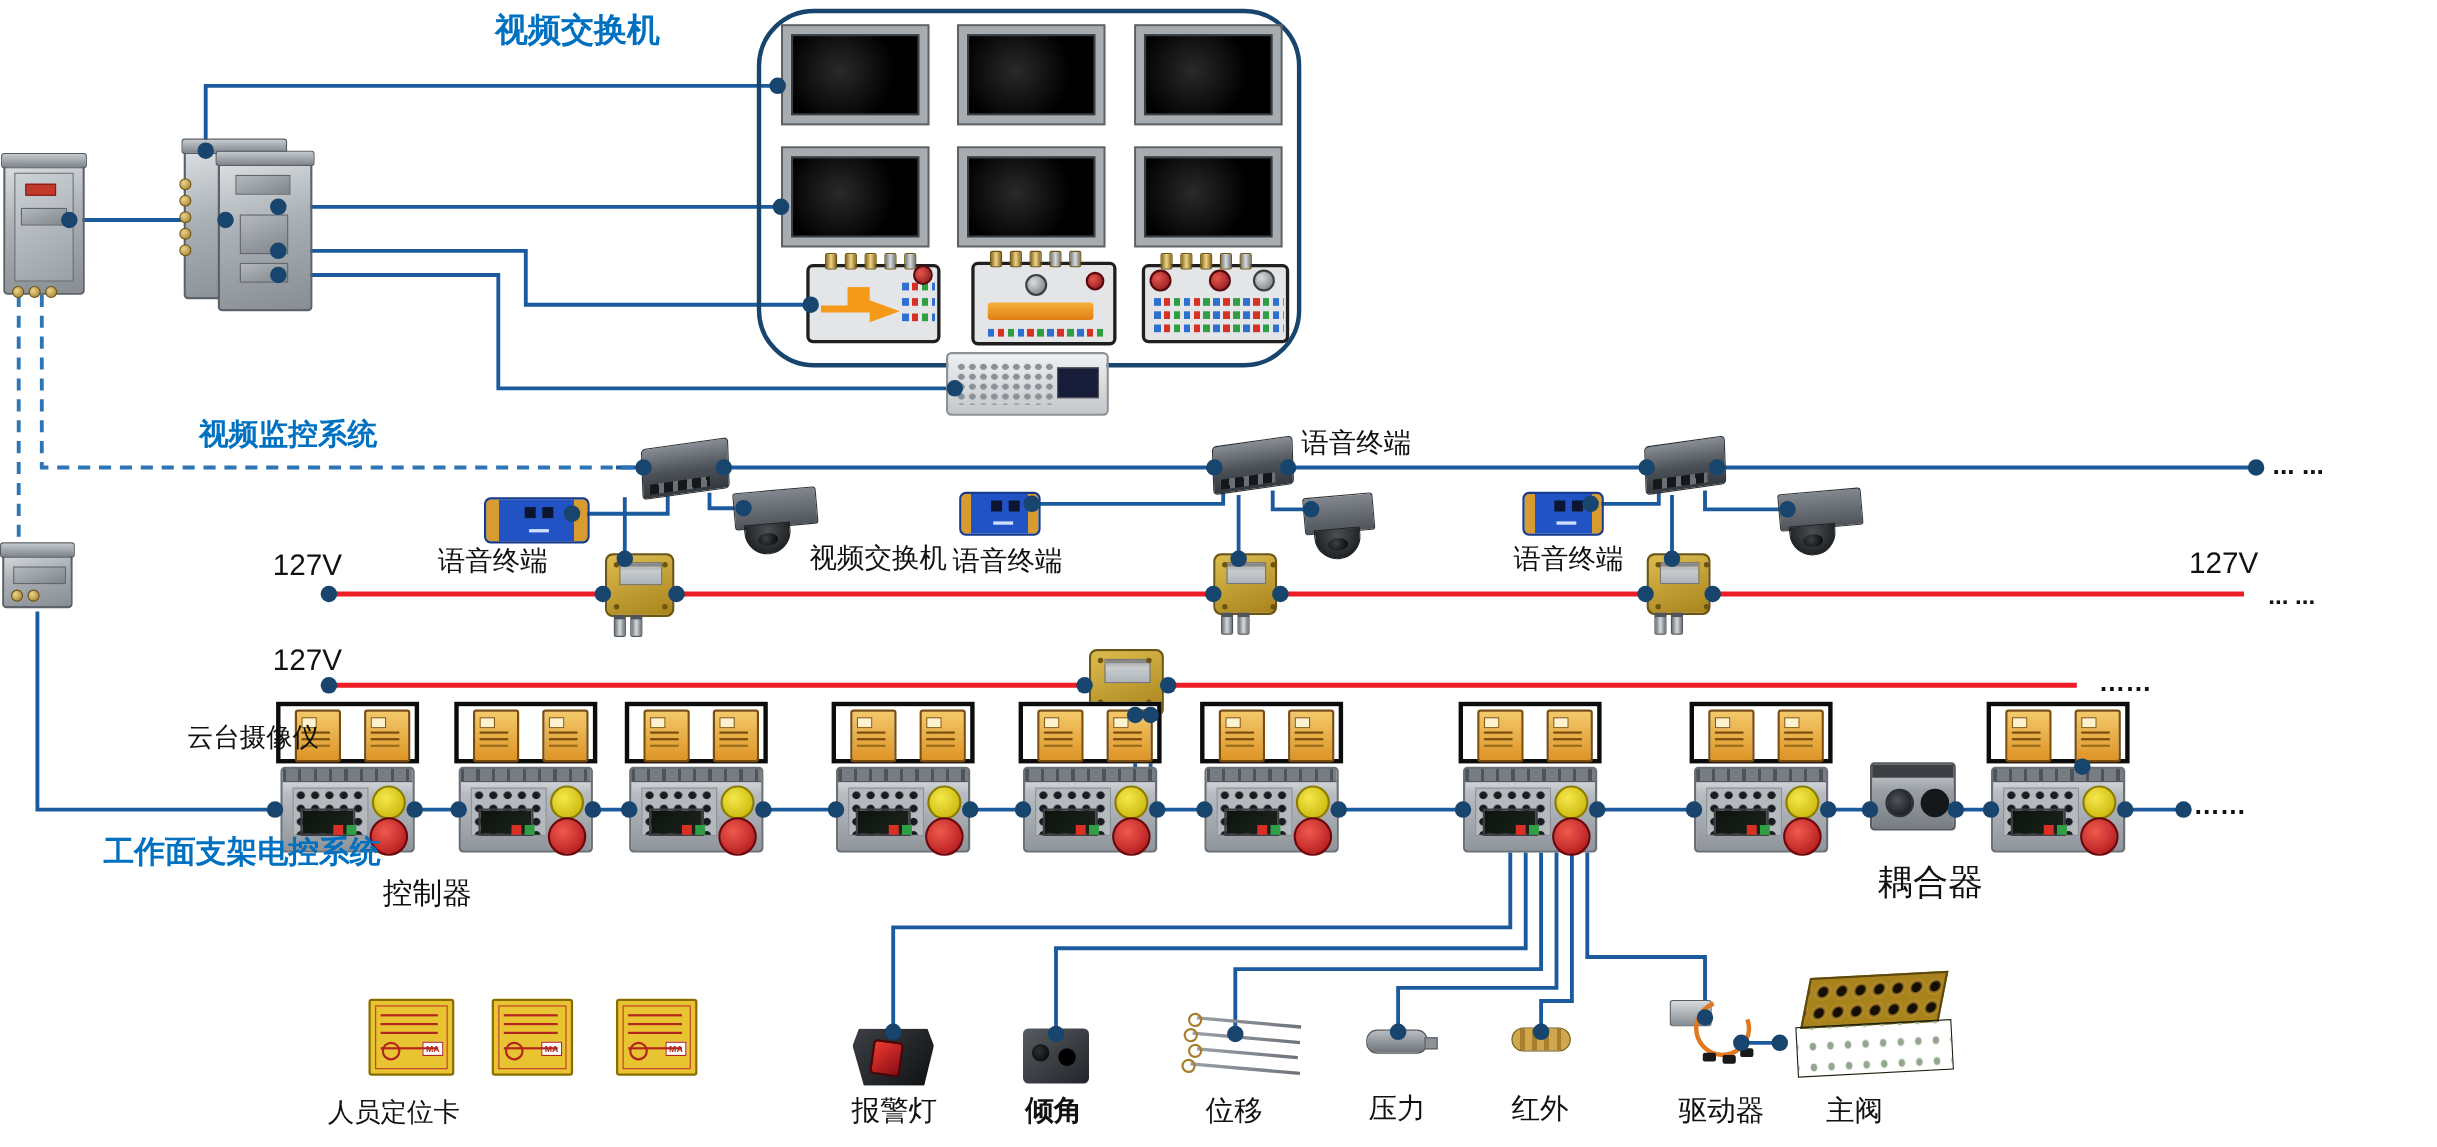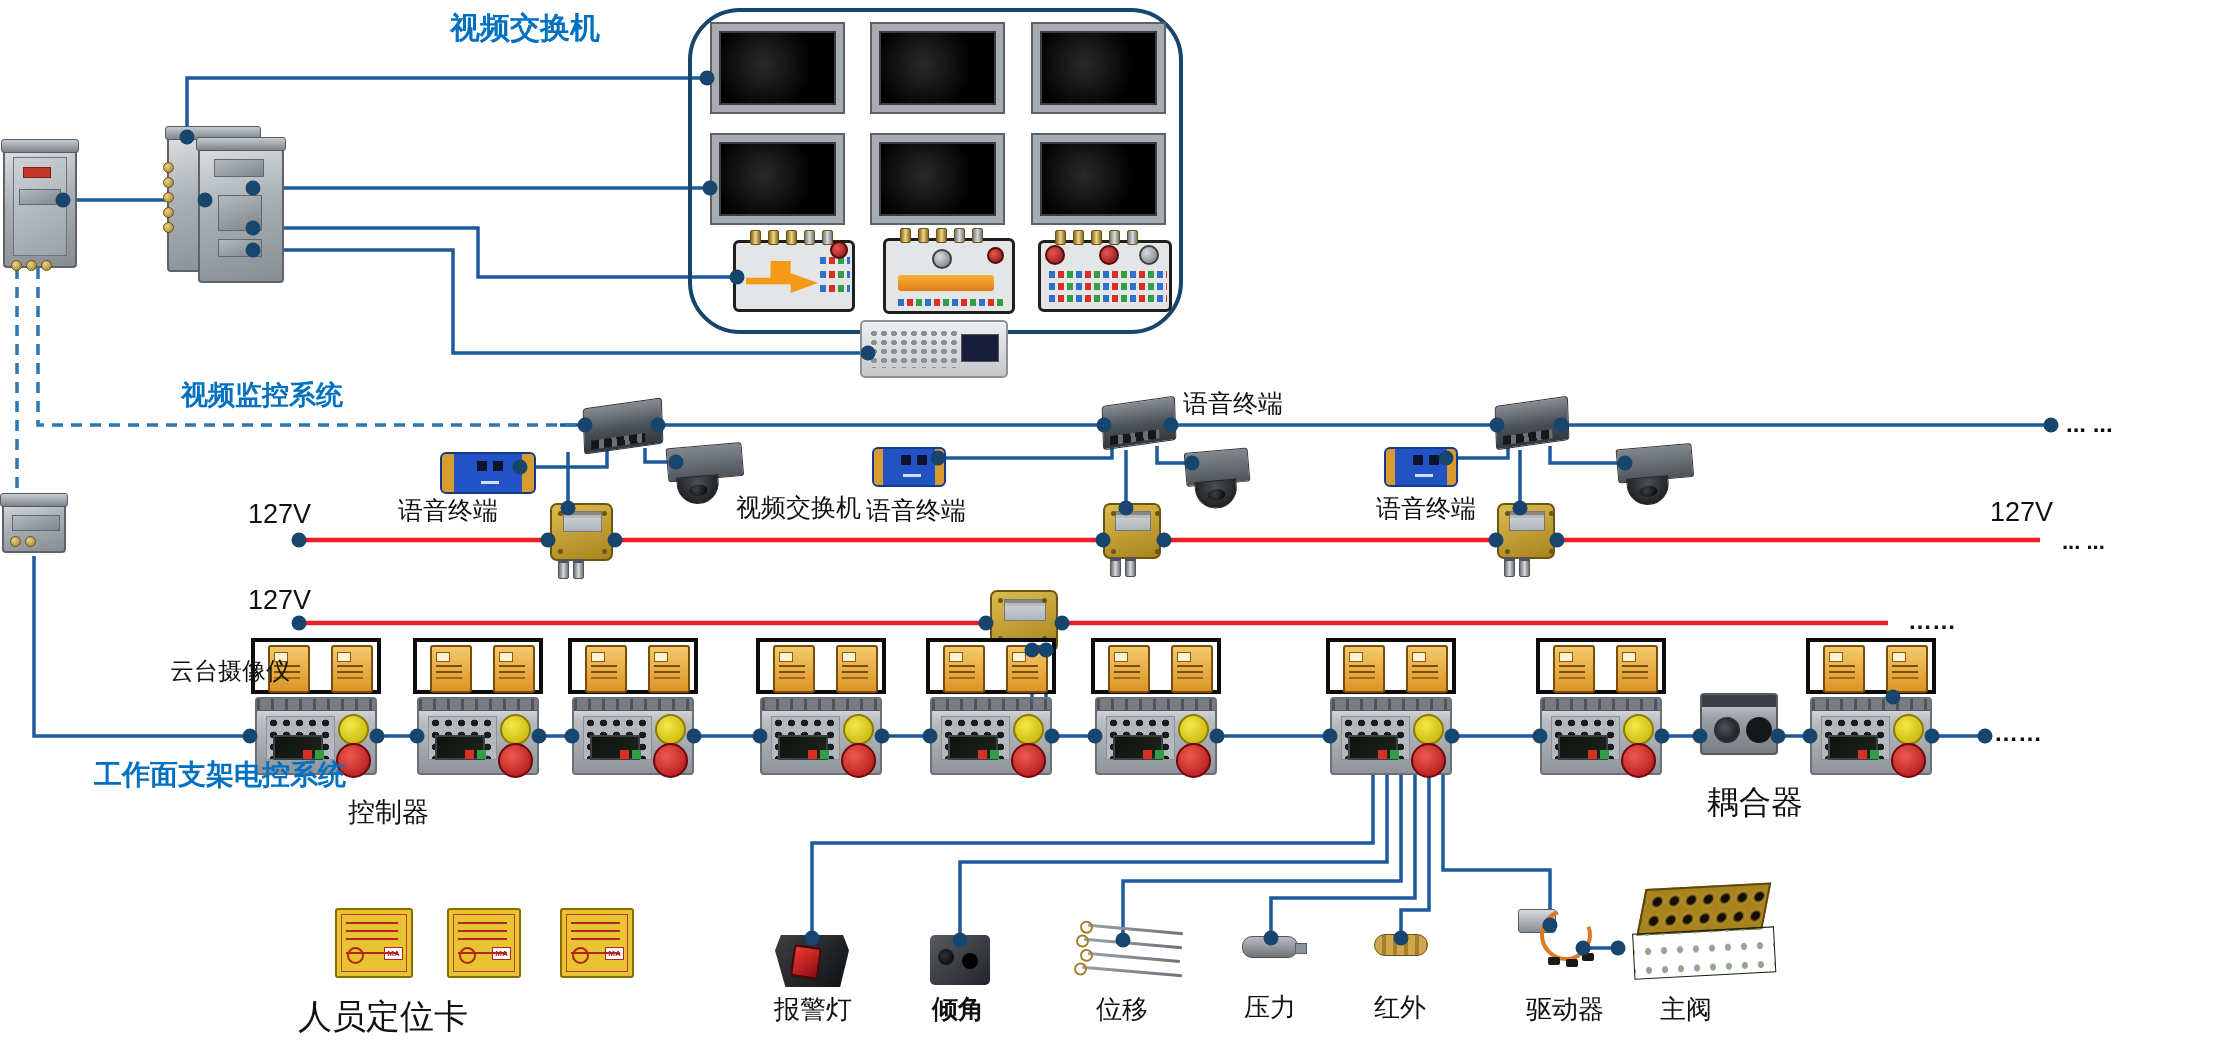--- a/index.html
+++ b/index.html
@@ -143,21 +143,21 @@
   <div class="lbl" style="left:736px;top:494px;font-size:25px;">视频交换机</div>
   <div class="lbl" style="left:398px;top:497px;font-size:25px;">语音终端</div>
   <div class="lbl" style="left:866px;top:497px;font-size:25px;">语音终端</div>
   <div class="lbl" style="left:1376px;top:495px;font-size:25px;">语音终端</div>
   <div class="lbl" style="left:248px;top:500px;font-size:27px;">127V</div>
   <div class="lbl" style="left:1990px;top:498px;font-size:27px;">127V</div>
   <div class="lbl" style="left:248px;top:586px;font-size:27px;">127V</div>
   <div class="lbl" style="left:170px;top:658px;font-size:24px;">云台摄像仪</div>
   <div class="lbl" style="left:348px;top:798px;font-size:27px;">控制器</div>
   <div class="lbl" style="left:1696px;top:786px;font-size:32px;margin-left:11px;">耦合器</div>
-  <div class="lbl" style="left:298px;top:999px;font-size:34px;">人员定位卡</div>
+  <div class="lbl" style="left:298px;top:999px;font-size:24px;">人员定位卡</div>
   <div class="lbl" style="left:774px;top:996px;font-size:26px;">报警灯</div>
   <div class="lbl" style="left:932px;top:996px;font-size:26px;font-weight:bold;">倾角</div>
   <div class="lbl" style="left:1096px;top:996px;font-size:26px;">位移</div>
   <div class="lbl" style="left:1244px;top:994px;font-size:26px;">压力</div>
   <div class="lbl" style="left:1374px;top:994px;font-size:26px;">红外</div>
   <div class="lbl" style="left:1526px;top:996px;font-size:26px;">驱动器</div>
   <div class="lbl" style="left:1660px;top:996px;font-size:26px;">主阀</div>
   <div class="lbl" style="left:2066px;top:411px;font-size:24px;font-weight:bold;">... ...</div>
   <div class="lbl" style="left:2062px;top:530px;font-size:22px;font-weight:bold;">... ...</div>
   <div class="lbl" style="left:1908px;top:608px;font-size:24px;font-weight:bold;">……</div>

